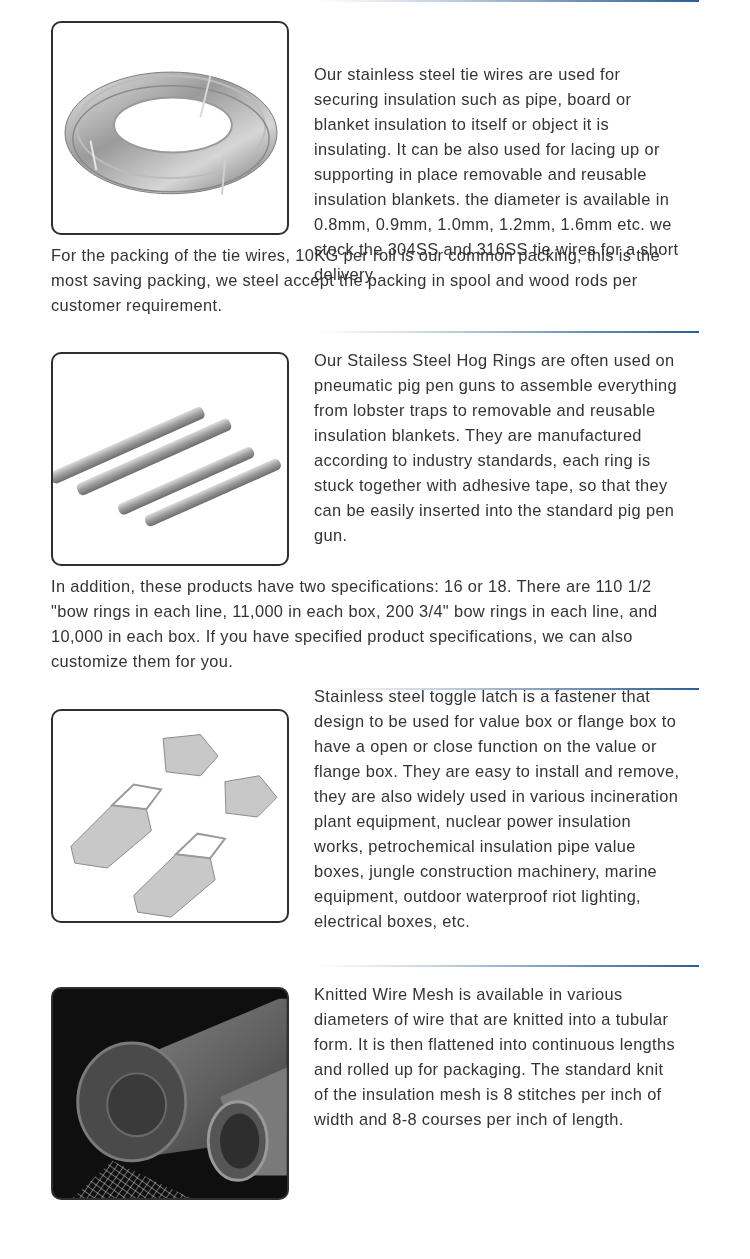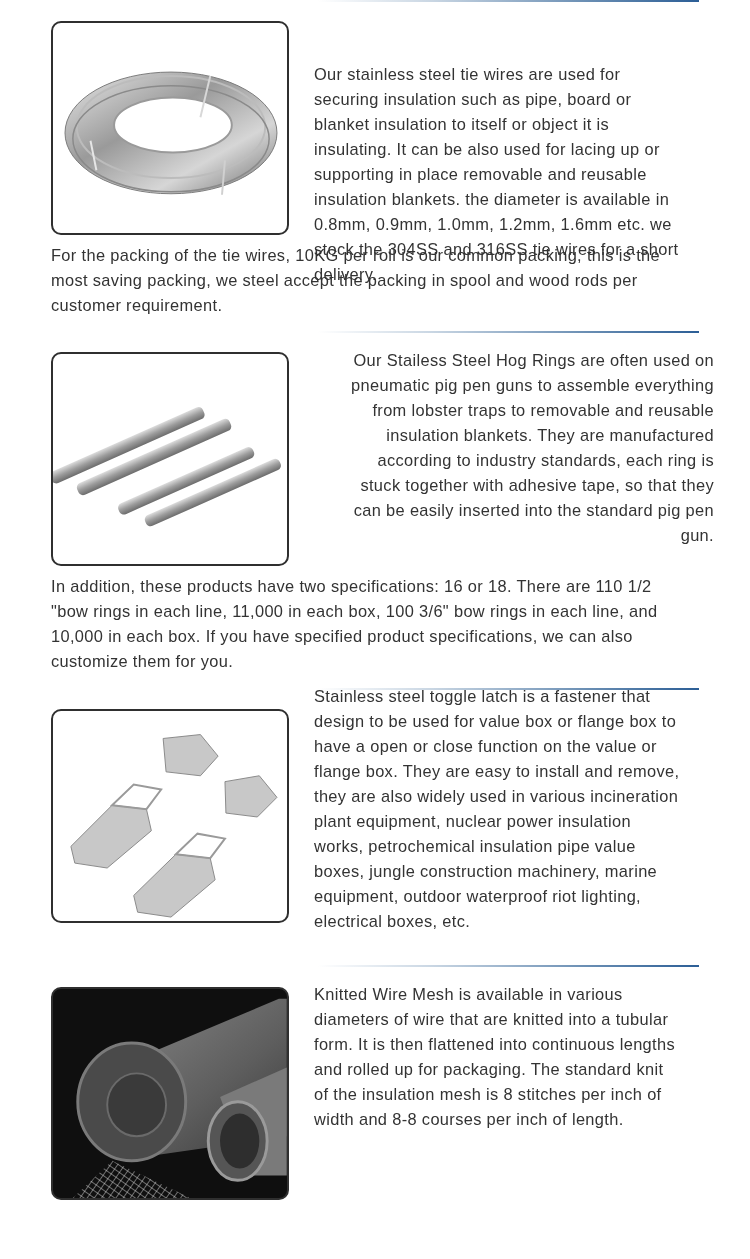--- a/index.html
+++ b/index.html
@@ -64,30 +64,30 @@
       </linearGradient>
     </defs>
     <g transform="rotate(-24 119 107)">
       <rect x="0" y="70" width="170" height="13" rx="5" fill="url(#hg)"></rect>
       <rect x="20" y="92" width="170" height="13" rx="5" fill="url(#hg)"></rect>
       <rect x="50" y="128" width="150" height="12" rx="5" fill="url(#hg)"></rect>
       <rect x="70" y="150" width="150" height="12" rx="5" fill="url(#hg)"></rect>
     </g>
   </svg>
 </div>
-<div class="text side" style="top:348px;text-align:right;">Our Stailess Steel Hog Rings are often used on
+<div class="text side" style="top:348px;">Our Stailess Steel Hog Rings are often used on
 pneumatic pig pen guns to assemble everything
 from lobster traps to removable and reusable
 insulation blankets. They are manufactured
 according to industry standards, each ring is
 stuck together with adhesive tape, so that they
 can be easily inserted into the standard pig pen
 gun.</div>
 <div class="text full" style="top:574px;">In addition, these products have two specifications: 16 or 18. There are 110 1/2
-"bow rings in each line, 11,000 in each box, 100 3/6" bow rings in each line, and
+"bow rings in each line, 11,000 in each box, 200 3/4" bow rings in each line, and
 10,000 in each box. If you have specified product specifications, we can also
 customize them for you.</div>
 
 <div class="divider" style="top:688px;"></div>
 
 <div class="imgbox" style="top:709px; height:214px;">
   <svg viewBox="0 0 238 214">
     <g fill="#c8c8c8" stroke="#8a8a8a" stroke-width="1">
       <path d="M112 28 L150 24 L168 46 L150 66 L115 62 Z"></path>
       <path d="M175 72 L210 66 L228 88 L208 108 L176 104 Z"></path>

